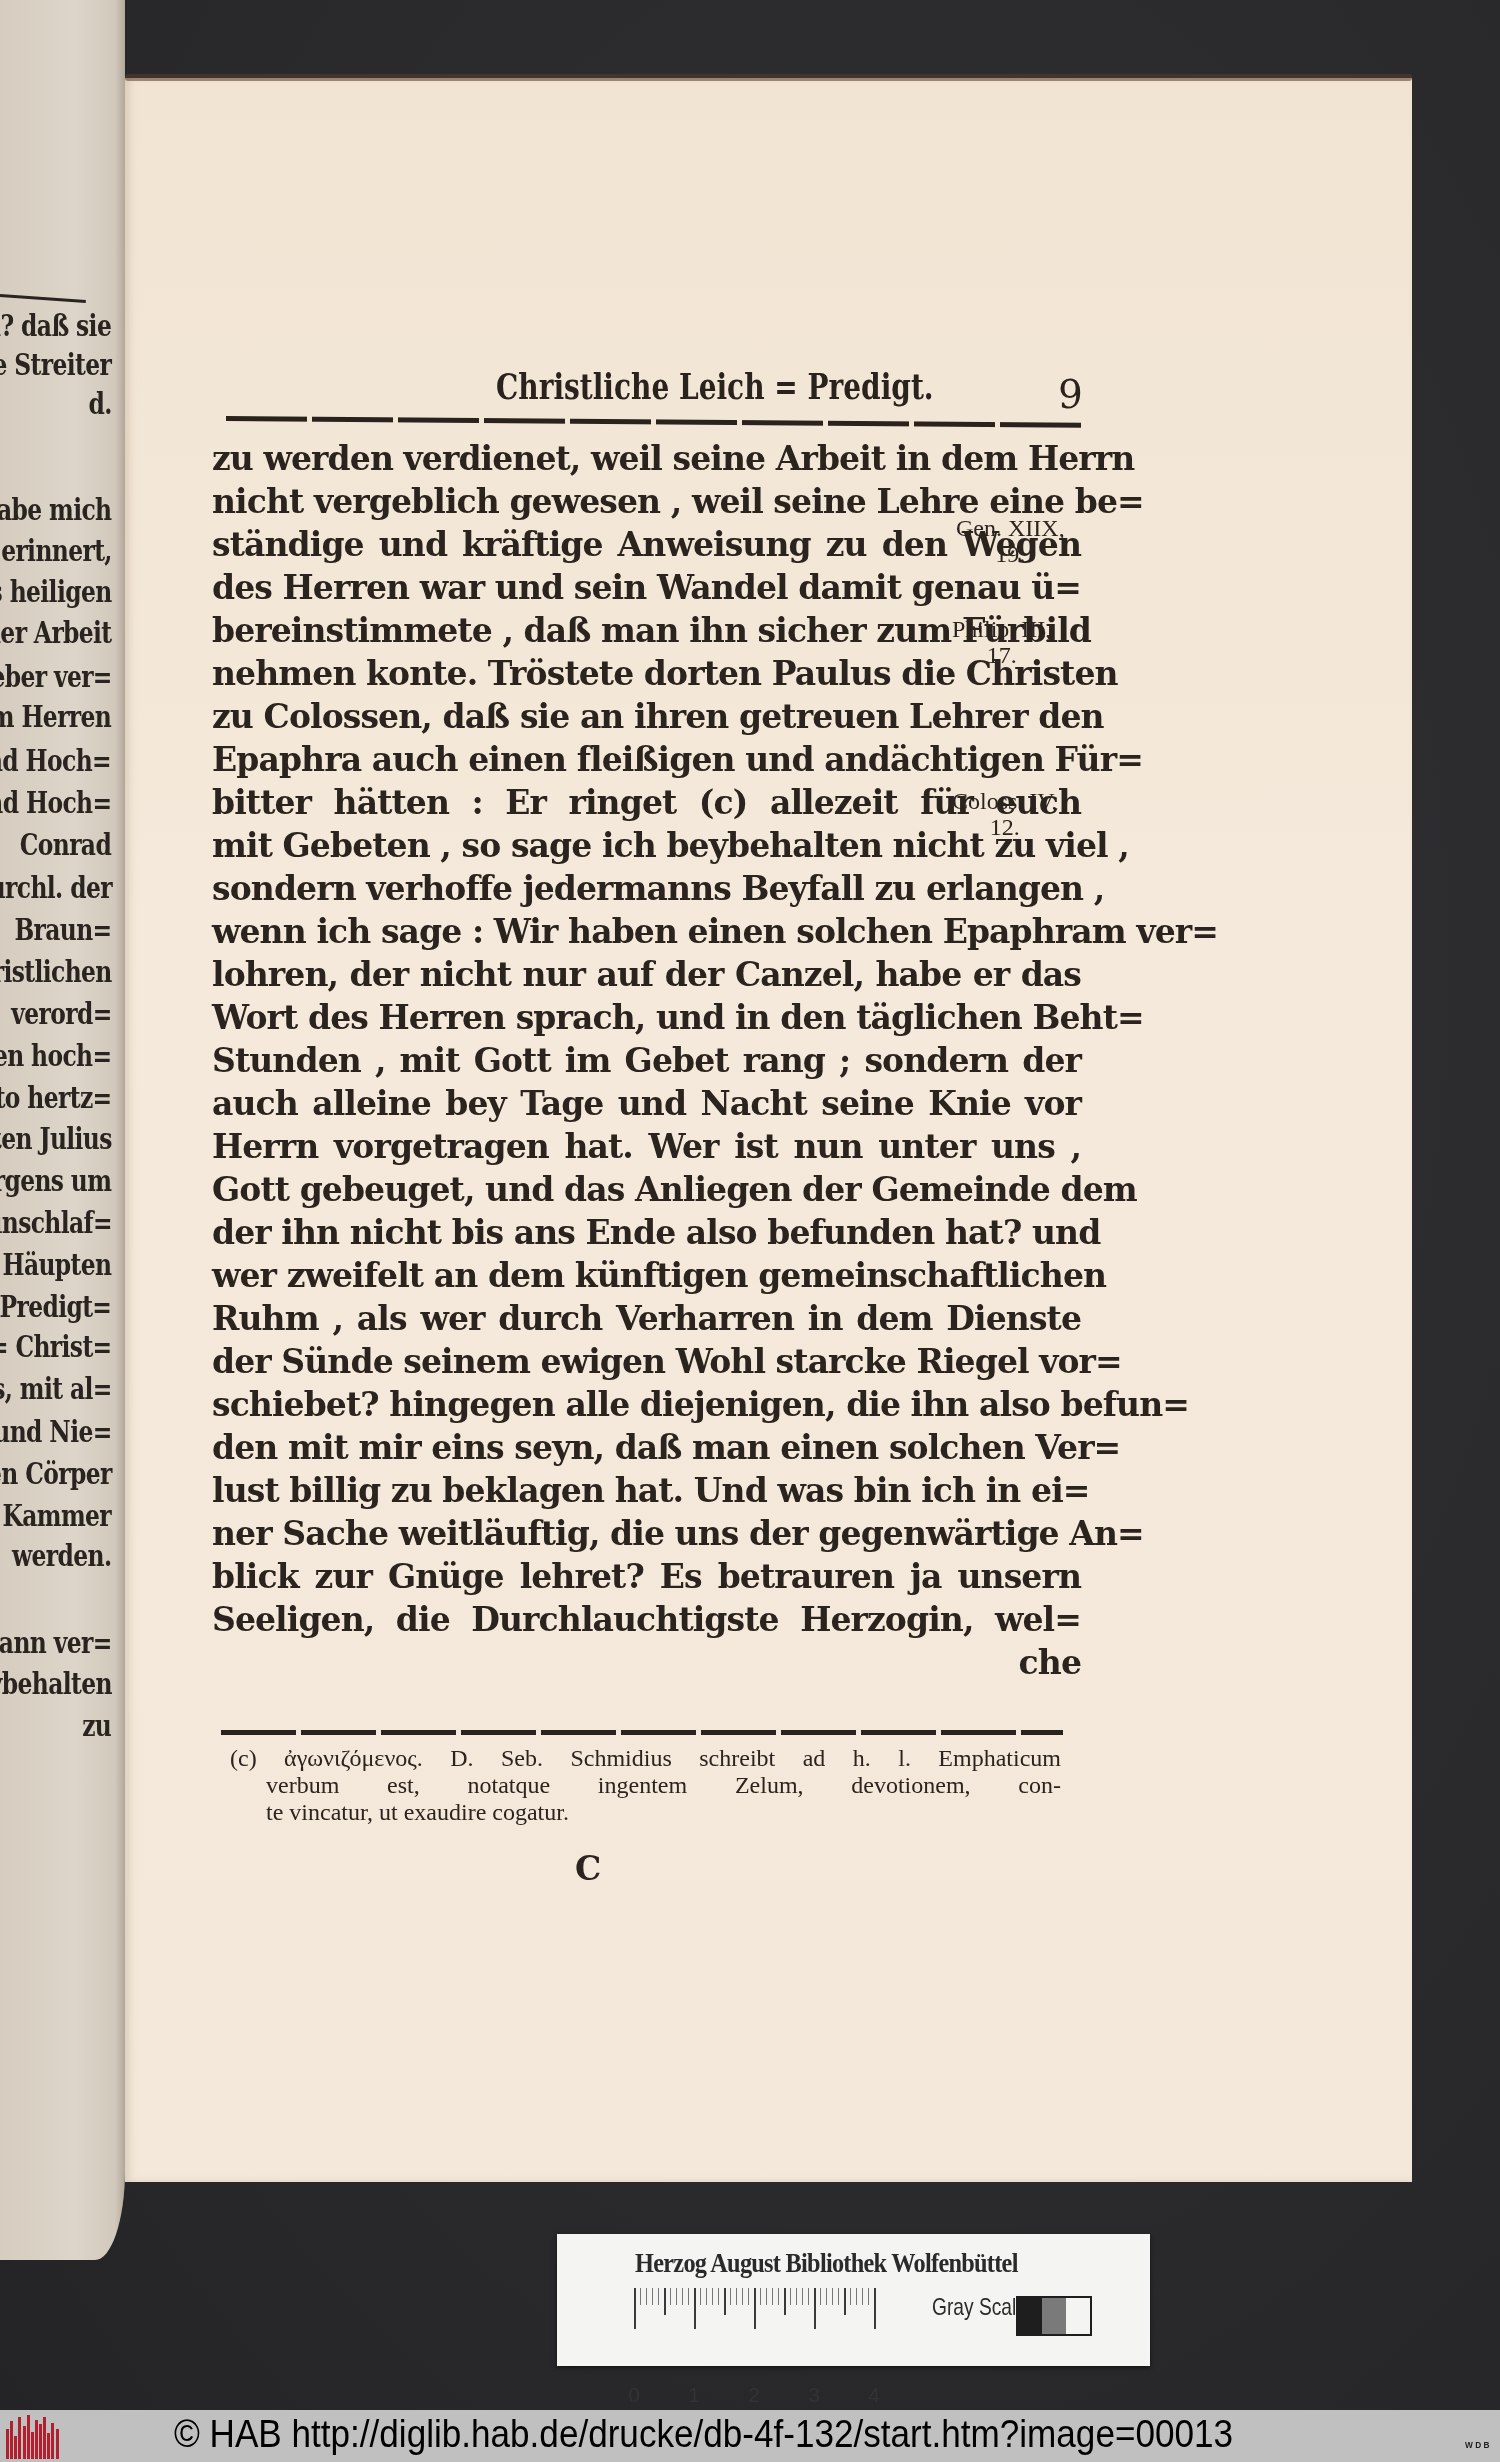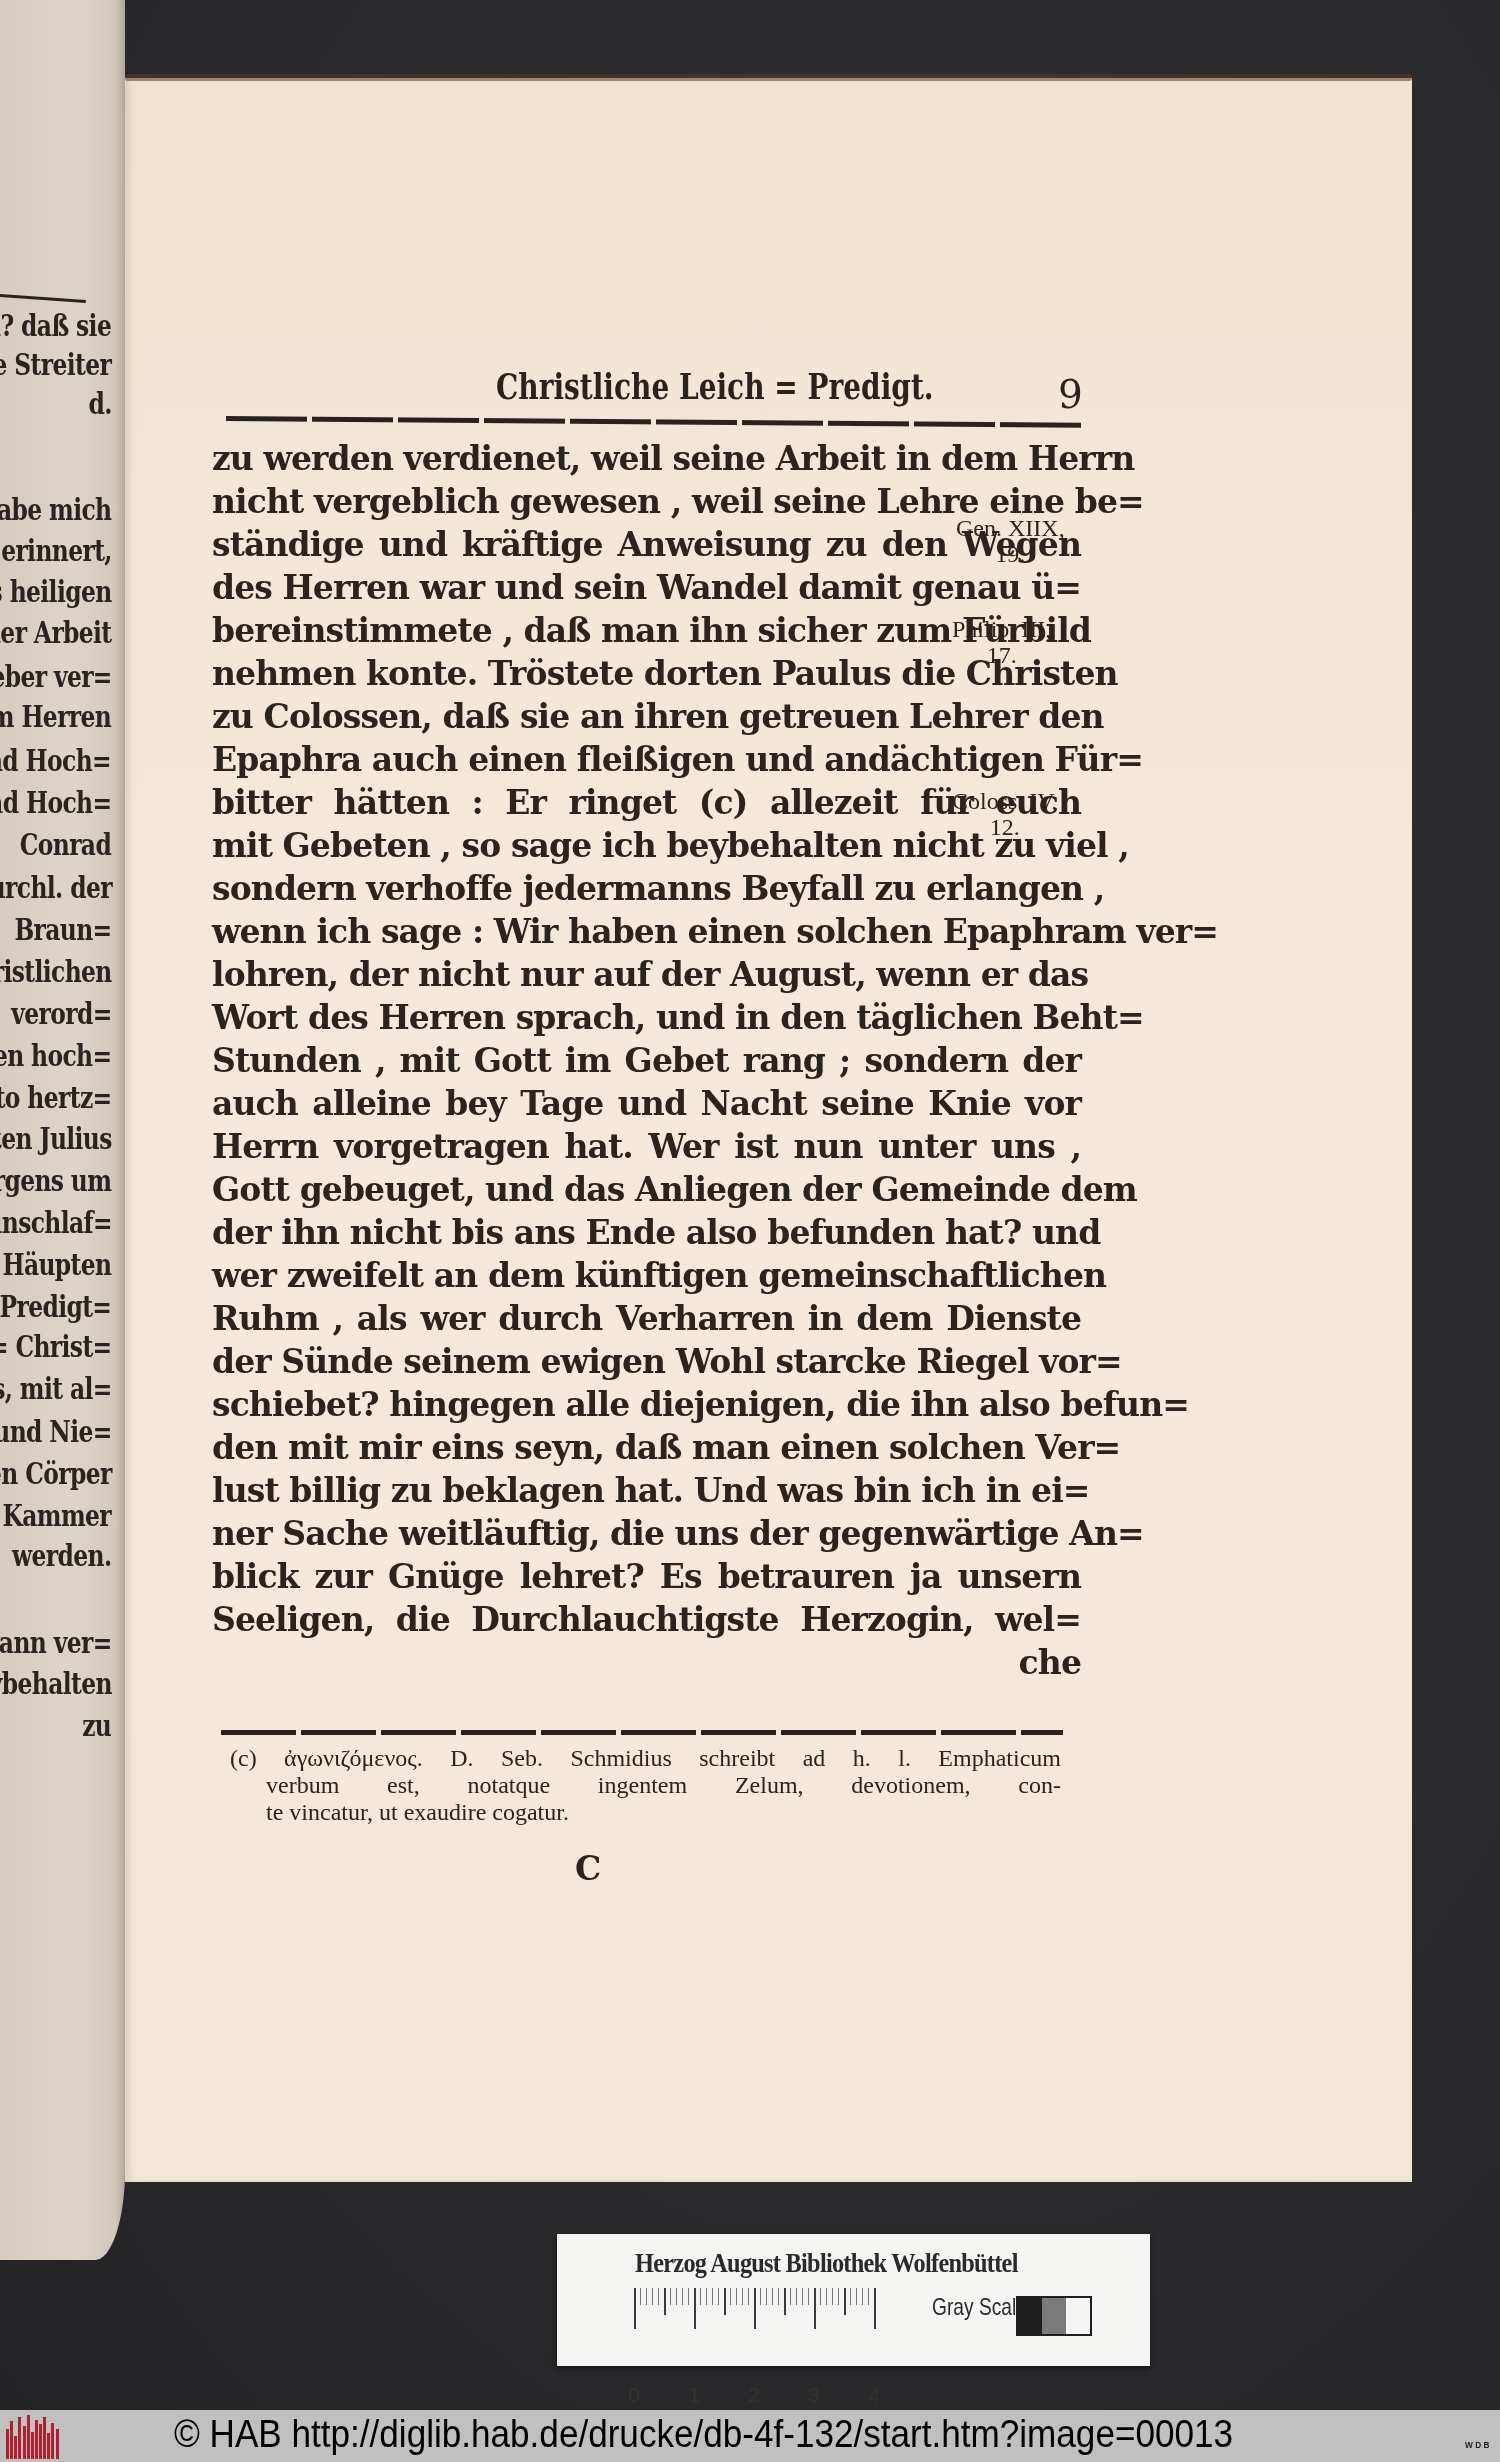--- a/index.html
+++ b/index.html
@@ -197,21 +197,21 @@
       <div class="line">ständige und kräftige Anweisung zu den Wegen</div>
       <div class="line">des Herren war und sein Wandel damit genau ü=</div>
       <div class="line">bereinstimmete , daß man ihn sicher zum Fürbild</div>
       <div class="line">nehmen konte. Tröstete dorten Paulus die Christen</div>
       <div class="line">zu Colossen, daß sie an ihren getreuen Lehrer den</div>
       <div class="line">Epaphra auch einen fleißigen und andächtigen Für=</div>
       <div class="line">bitter hätten : Er ringet (c) allezeit für euch</div>
       <div class="line">mit Gebeten , so sage ich beybehalten nicht zu viel ,</div>
       <div class="line">sondern verhoffe jedermanns Beyfall zu erlangen ,</div>
       <div class="line">wenn ich sage : Wir haben einen solchen Epaphram ver=</div>
-      <div class="line">lohren, der nicht nur auf der August, wenn er das</div>
+      <div class="line">lohren, der nicht nur auf der Canzel, habe er das</div>
       <div class="line">Wort des Herren sprach, und in den täglichen Beht=</div>
       <div class="line">Stunden , mit Gott im Gebet rang ; sondern der</div>
       <div class="line">auch alleine bey Tage und Nacht seine Knie vor</div>
       <div class="line">Herrn vorgetragen hat. Wer ist nun unter uns ,</div>
       <div class="line">Gott gebeuget, und das Anliegen der Gemeinde dem</div>
       <div class="line">der ihn nicht bis ans Ende also befunden hat? und</div>
       <div class="line">wer zweifelt an dem künftigen gemeinschaftlichen</div>
       <div class="line">Ruhm , als wer durch Verharren in dem Dienste</div>
       <div class="line">der Sünde seinem ewigen Wohl starcke Riegel vor=</div>
       <div class="line">schiebet? hingegen alle diejenigen, die ihn also befun=</div>

